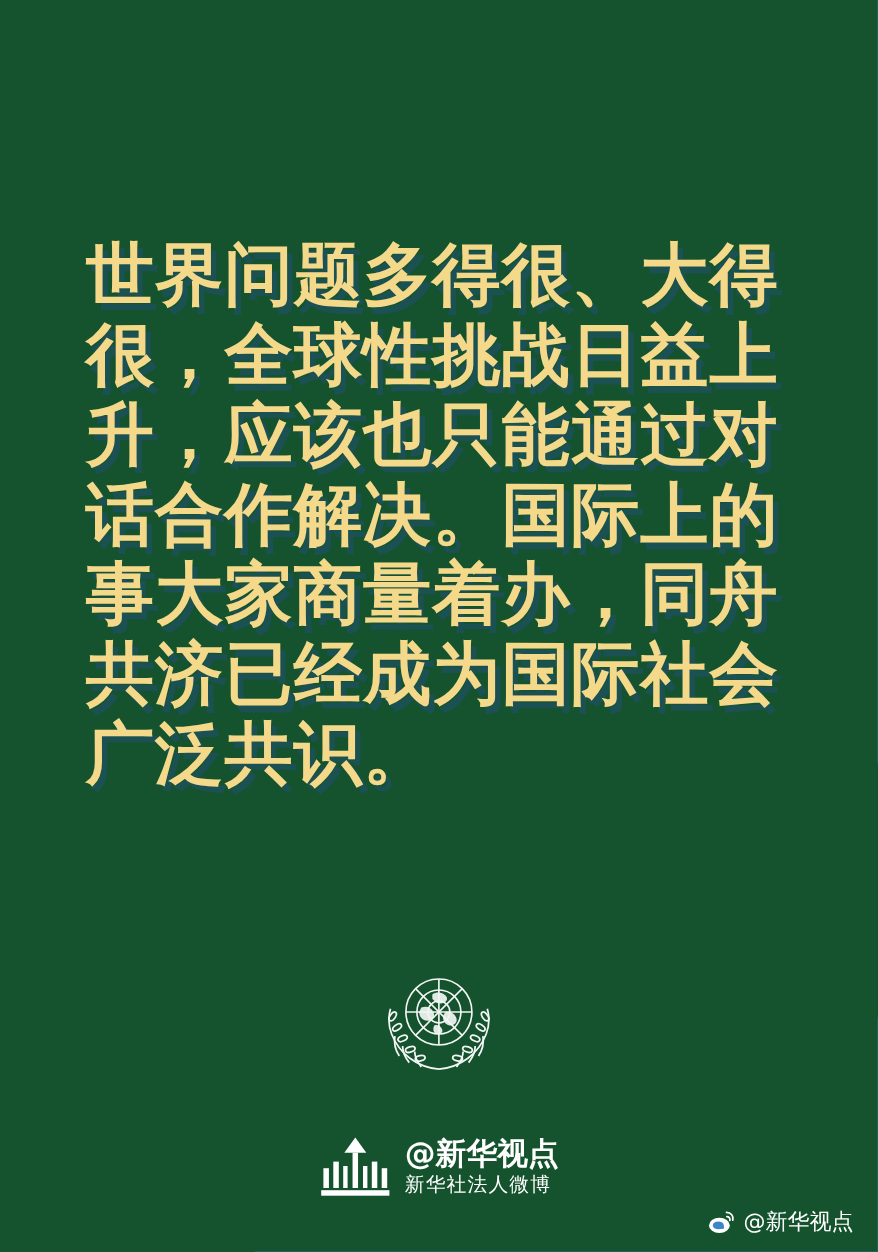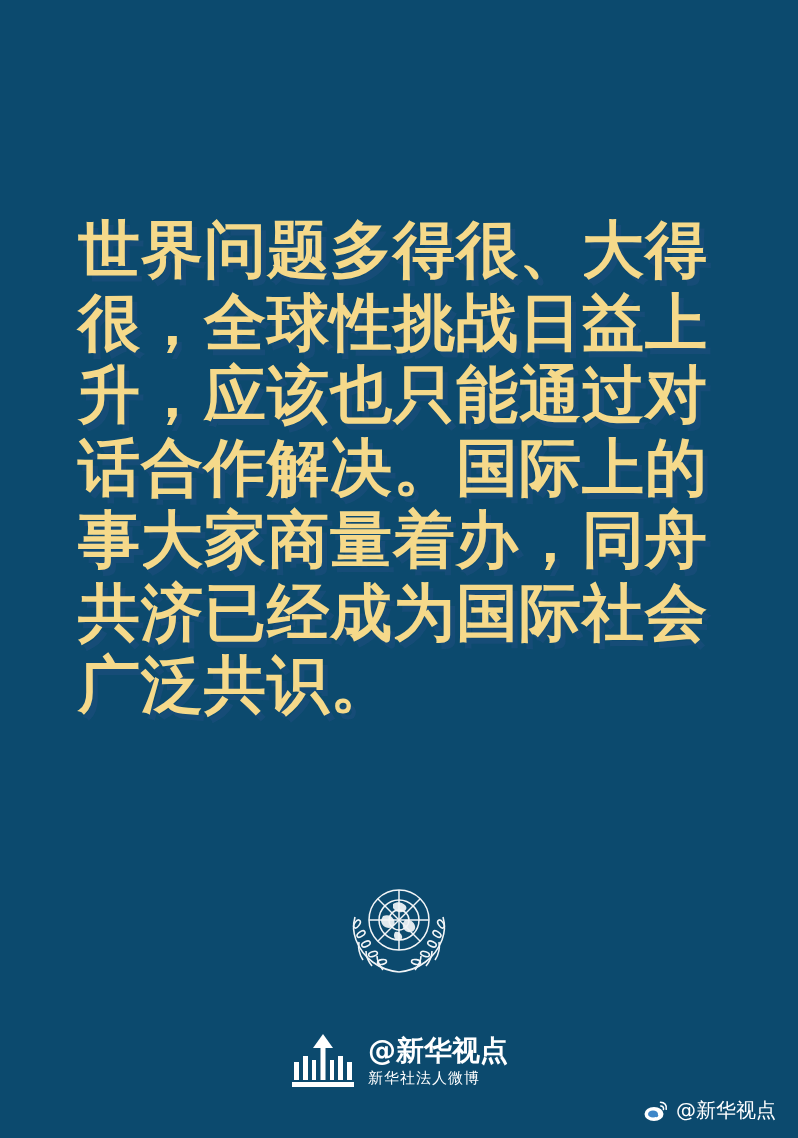--- a/index.html
+++ b/index.html
@@ -11,21 +11,21 @@
     height: 1138px;
     background: #3d85c6;
     font-family: "Liberation Sans", sans-serif;
     overflow: hidden;
     position: relative;
   }
   .poster {
     position: relative;
     width: 798px;
     height: 1138px;
-    background: #0c4a6e;
+    background: #14532d;
     box-sizing: border-box;
     display: flex;
     flex-direction: column;
   }
   .quote-block {
     position: absolute;
     left: 78px;
     top: 214px;
     width: 660px;
   }
@@ -76,21 +76,21 @@
   }
   .brand-main {
     font-family: "DejaVu Sans", "Liberation Sans", sans-serif;
     font-weight: bold;
     font-size: 28px;
     color: #ffffff;
     letter-spacing: 0px;
   }
   .brand-sub {
     font-family: "DejaVu Sans", "Liberation Sans", sans-serif;
-    font-size: 15px;
+    font-size: 18px;
     color: #ffffff;
     letter-spacing: 1px;
     margin-top: 3px;
   }
   .weibo-wrap {
     position: absolute;
     right: 22px;
     bottom: 14px;
     display: flex;
     align-items: center;

